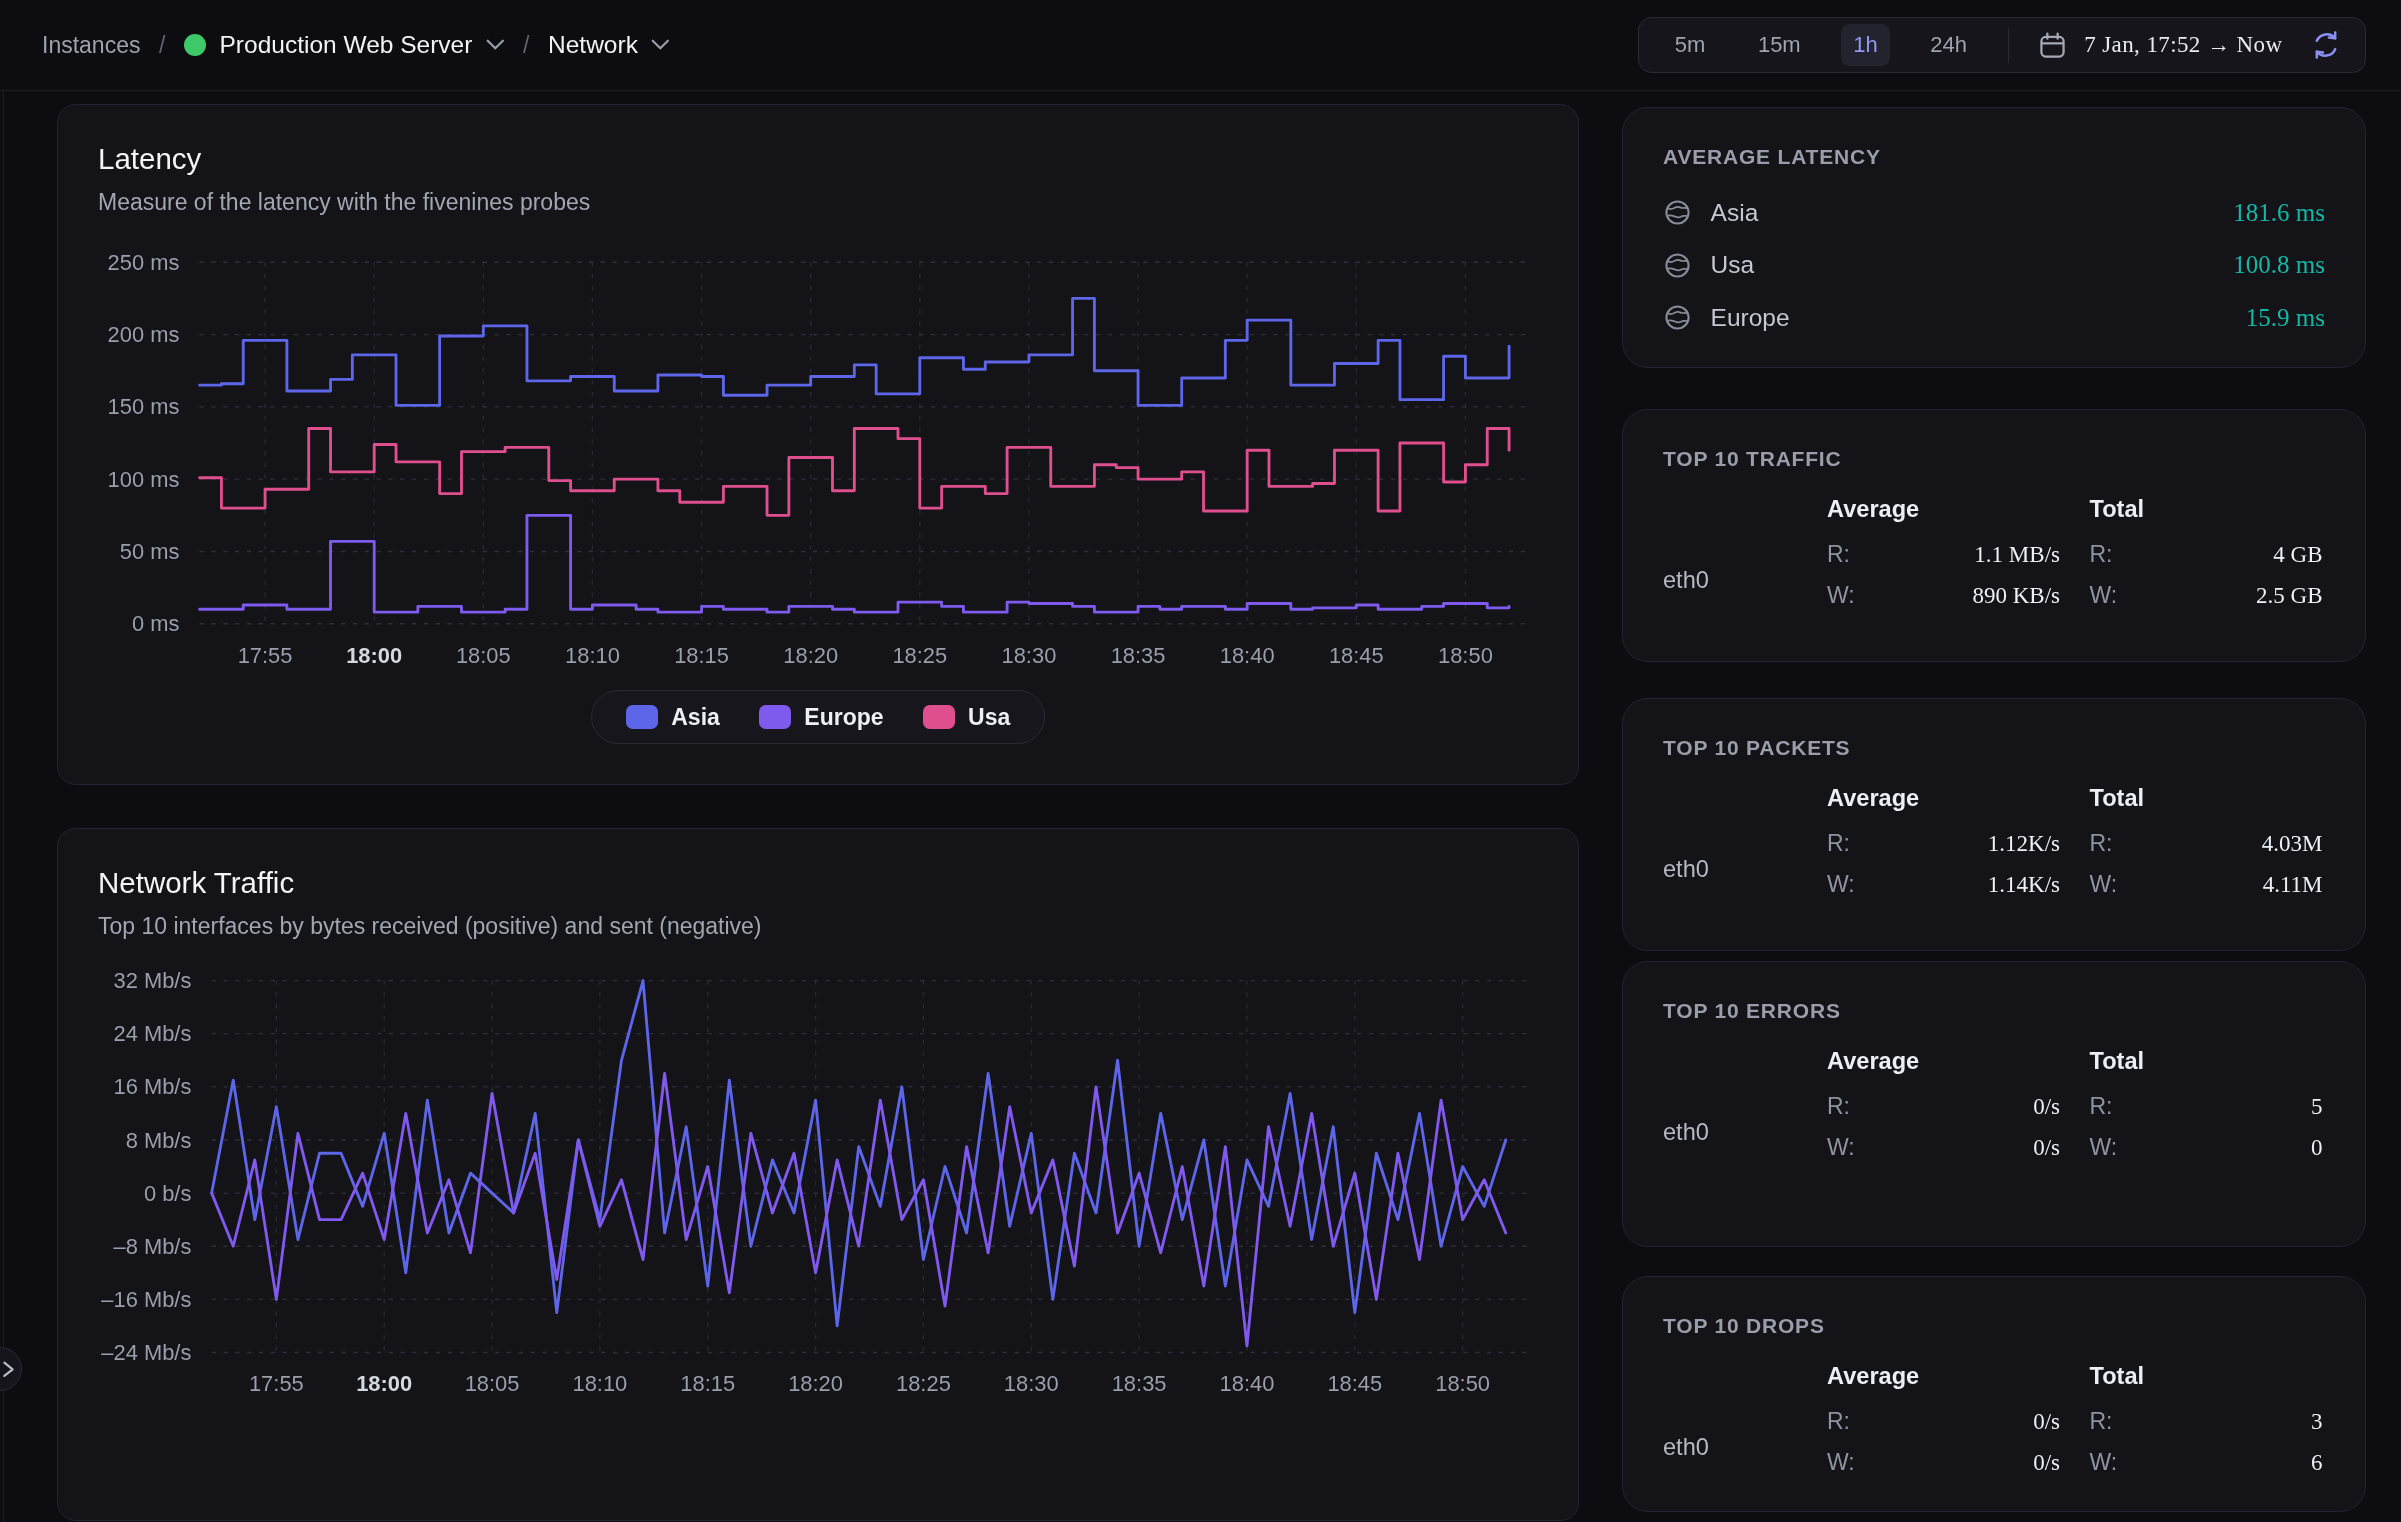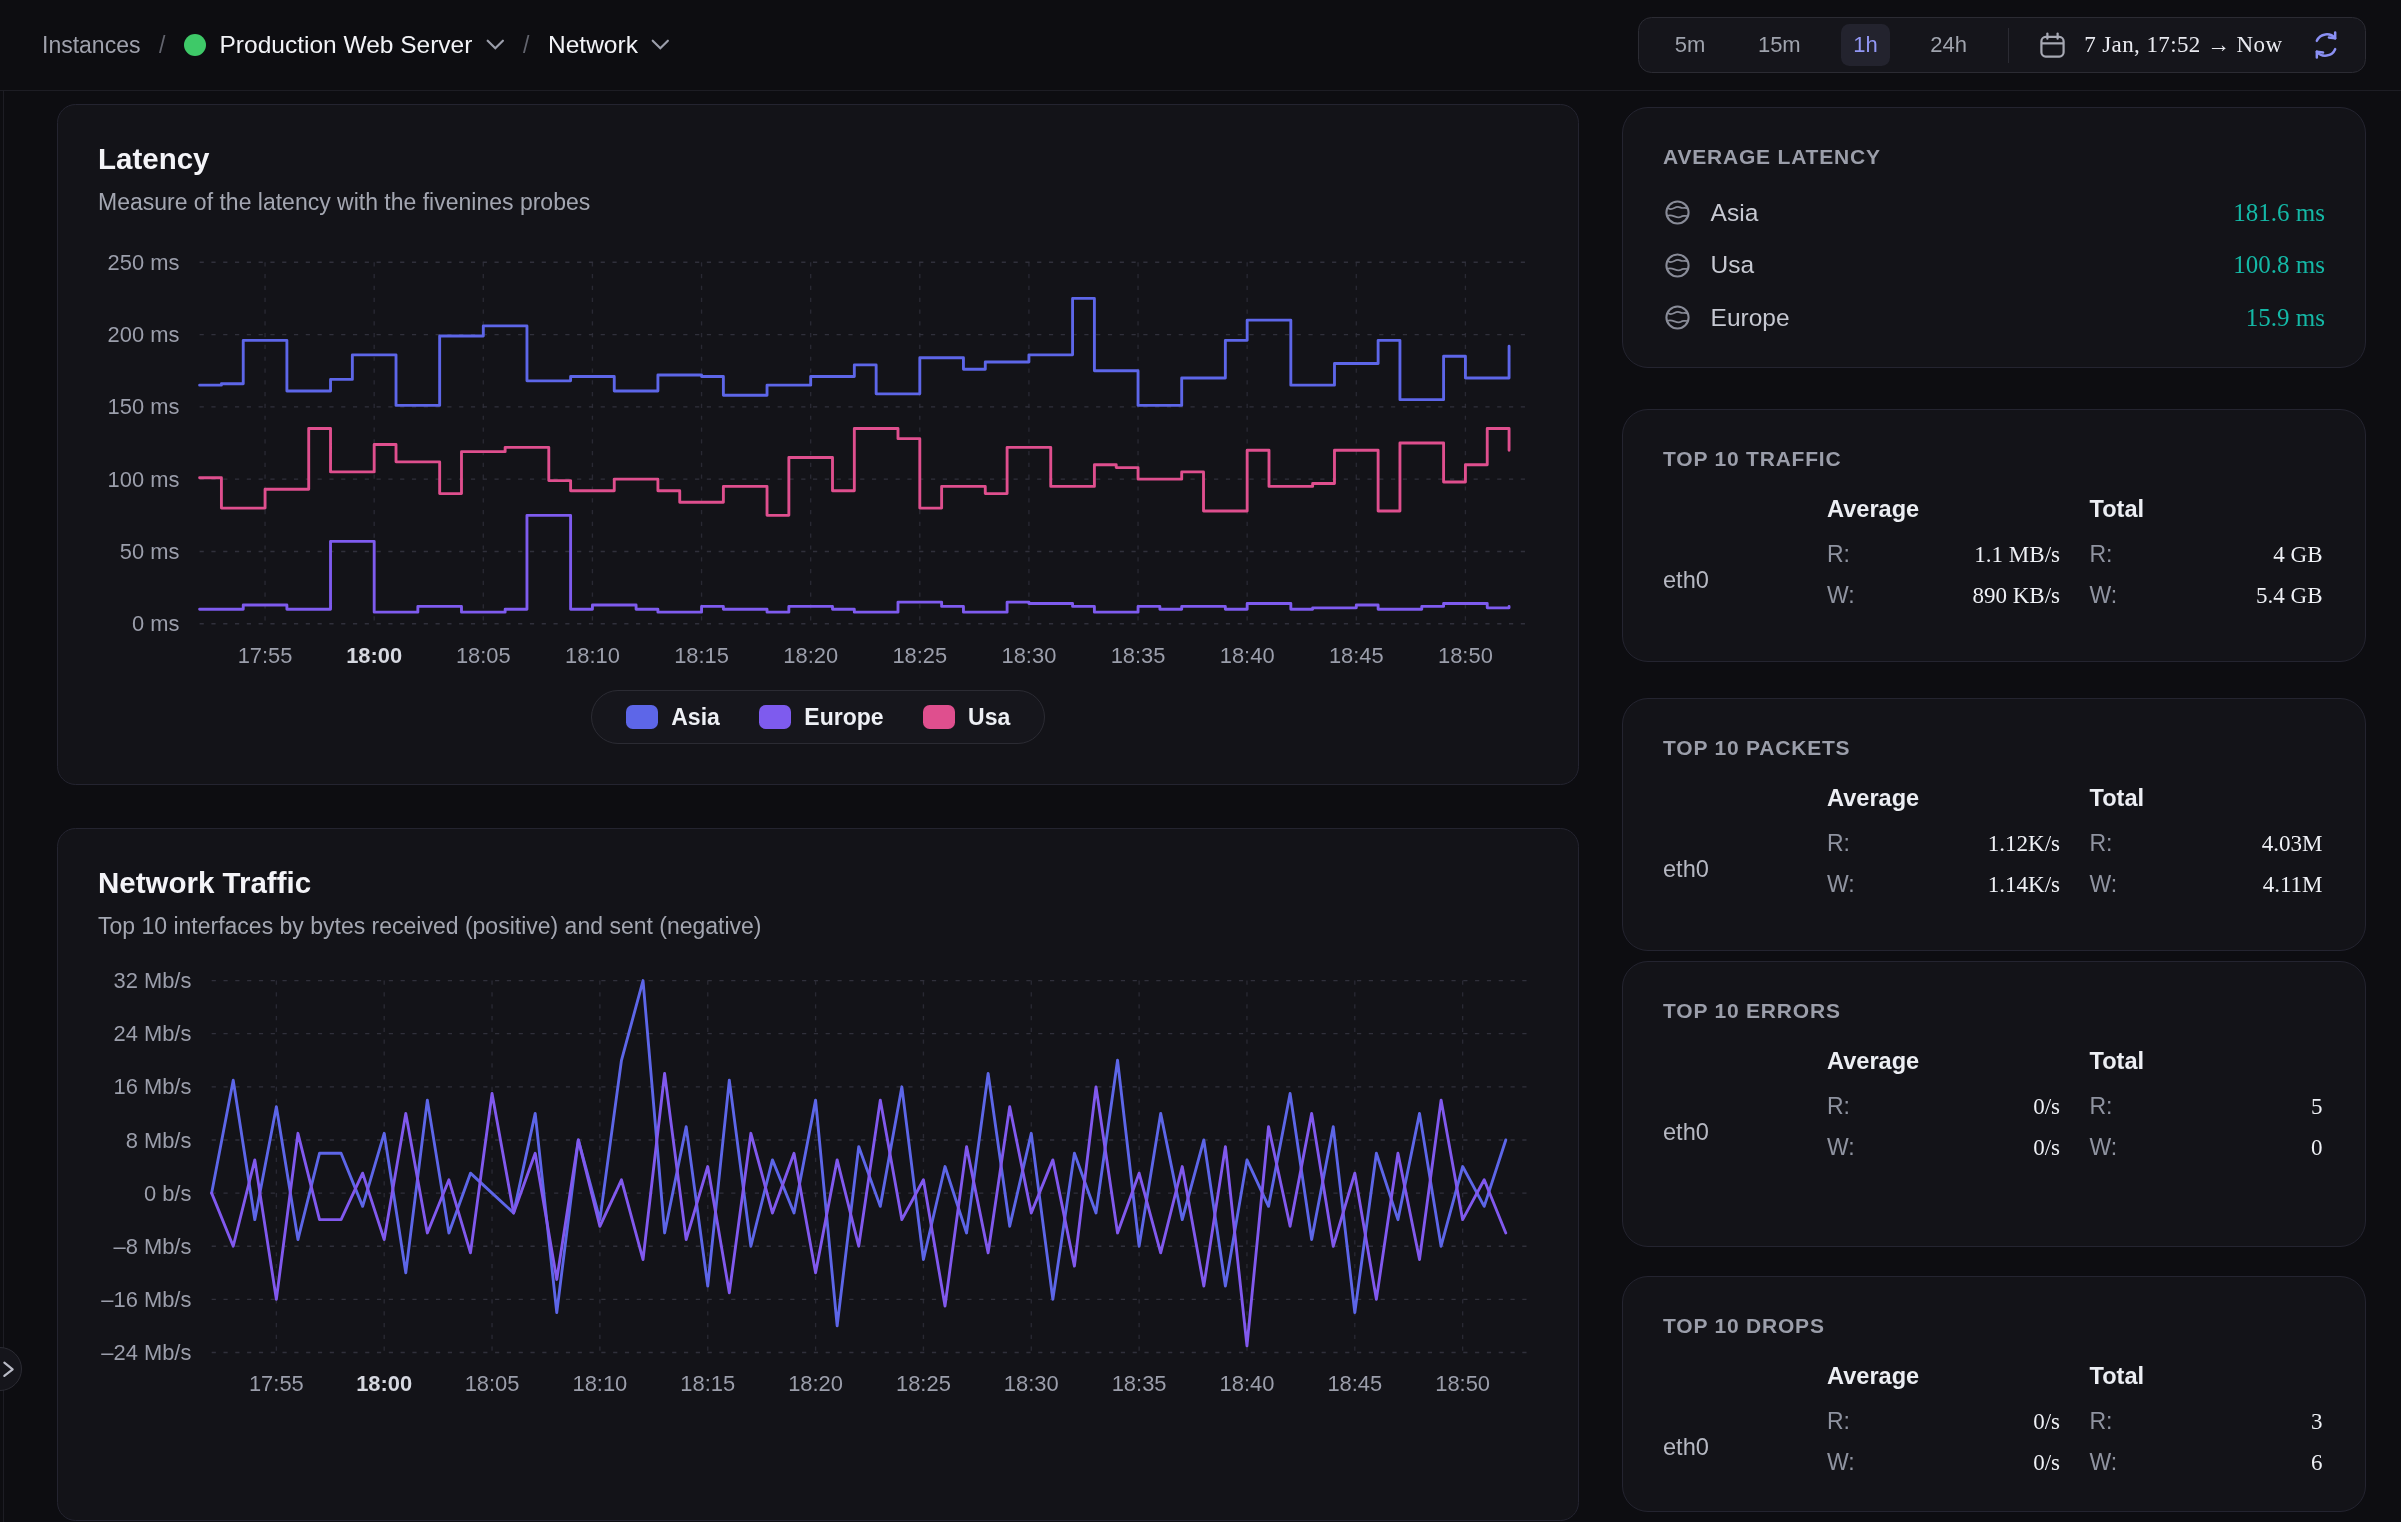--- a/index.html
+++ b/index.html
@@ -31,21 +31,21 @@
   
   .content-edge{position:absolute;left:2.5px;top:91px;bottom:0;width:1.3px;background:#1d1d24;}
   .expander{position:absolute;left:-22px;top:1347px;width:44px;height:44px;border-radius:50%;
             background:#15151b;border:1.3px solid #2b2b33;cursor:pointer;display:flex;align-items:center;
             justify-content:flex-end;padding-right:5px;box-sizing:border-box;}
 
   
   .panel{position:absolute;background:#131318;border:1.3px solid #242430;border-radius:18.6px;box-sizing:border-box;}
   .latency-panel{left:57px;top:104px;width:1522px;height:681px;}
   .traffic-panel{left:57px;top:828px;width:1522px;height:693px;}
-  .panel-title{position:absolute;left:40px;top:37px;margin:0;font-size:29.5px;font-weight:700;color:#f4f4f8;}
+  .panel-title{position:absolute;left:40px;top:37px;margin:0;font-size:29.5px;font-weight:400;color:#f4f4f8;}
   .panel-sub{position:absolute;left:40px;top:84px;margin:0;font-size:23px;color:#a3a6b1;}
   .chart-svg{position:absolute;left:0;display:block;}
   .latency-panel .chart-svg{top:132px;}
   .traffic-panel .chart-svg{top:133px;}
   .tick-x{fill:#9b9eab;font:26px "Liberation Sans",sans-serif;text-anchor:middle;}
   .tick-x.bold{font-weight:700;fill:#d6d8e0;}
   .tick-y{fill:#9b9eab;font:26px "Liberation Sans",sans-serif;text-anchor:end;}
   .grid-h{stroke:#30303b;stroke-width:1.6;stroke-dasharray:5 9;}
   .grid-v{stroke:#292933;stroke-width:1.6;stroke-dasharray:5 9;}
 
@@ -289,21 +289,21 @@
           <span class="k">R:</span>
           <span class="v mono">4 GB</span>
         </span>
       <span class="kv">
           <span class="k">W:</span>
           <span class="v mono">890 KB/s</span>
         </span>
         <span></span>
       <span class="kv">
           <span class="k">W:</span>
-          <span class="v mono">5.4 GB</span>
+          <span class="v mono">2.5 GB</span>
         </span>
     </div>
   </aside>
 
   <aside class="side-panel" style="top:698px;height:253px;">
     <h3 class="side-title">TOP 10 PACKETS</h3>
     <div class="stat-grid">
       <span></span>
       <span class="col-head">Average</span>
         <span></span>

